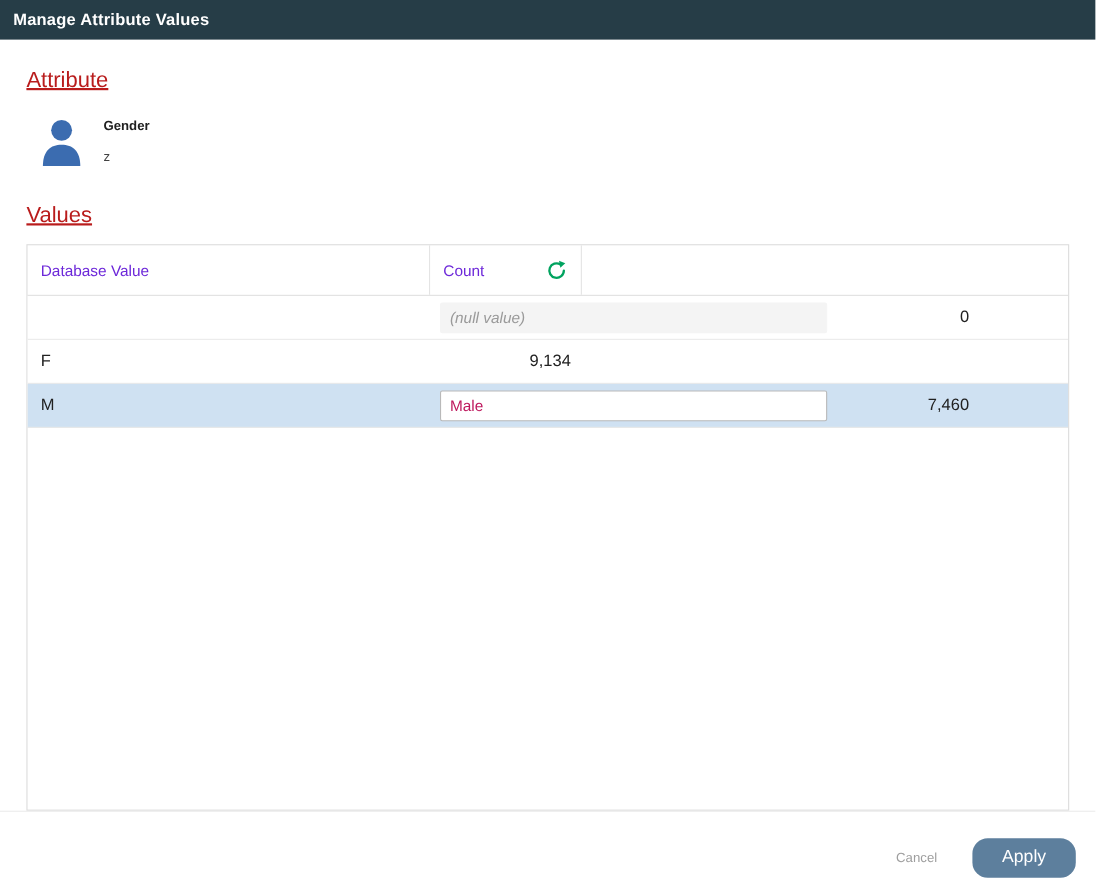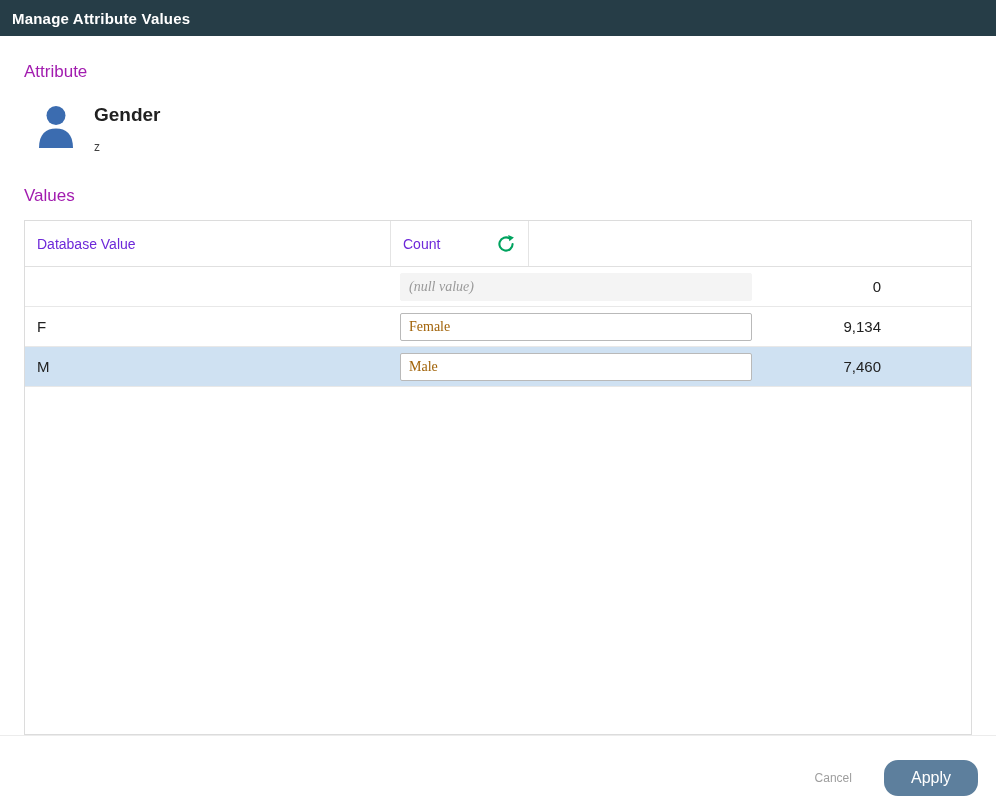--- a/index.html
+++ b/index.html
@@ -19,27 +19,27 @@
     display: flex; align-items: center;
     padding: 0 12px;
   }
   .titlebar h1 {
     color: #ffffff; font-size: 15px; font-weight: 700; letter-spacing: .2px;
   }
 
   
   .content { flex: 1 1 auto; padding: 0 24px; }
   .section-label {
-    font-size: 17px; color: #a21caf; font-weight: 400;
+    font-size: 20px; color: #b91c1c; font-weight: 400; text-decoration: underline;
   }
   .attribute-label { margin-top: 26px; }
   .attribute-row { margin-top: 20px; display: flex; align-items: flex-start; }
   .person-icon { width: 48px; height: 48px; margin-left: 8px; display: inline-block; }
   .attribute-texts { margin-left: 14px; padding-top: 2px; }
-  .attribute-name { font-size: 19px; font-weight: 700; color: #212121; }
+  .attribute-name { font-size: 12px; font-weight: 700; color: #212121; }
   .attribute-subtitle { font-size: 12px; color: #424242; margin-top: 14px; }
   .values-label { margin-top: 32px; }
 
   
   .table {
     margin-top: 14px;
     height: 515px;
     border: 1px solid #dcdcdc;
     display: flex; flex-direction: column;
     background: #fff;
@@ -69,22 +69,22 @@
   .td { font-size: 15px; color: #212121; }
   .td-db { width: 366px; padding: 0 12px; }
   .td-translation { width: 362px; padding: 0 0 0 9px; }
   .td-count { width: 138px; padding: 0 10px; text-align: right; }
   .td-empty { flex: 1 1 auto; }
 
   .translation-input {
     width: 352px; height: 28px;
     border: 1px solid #b9b9b9; border-radius: 2px;
     padding: 0 8px;
-    font-size: 14px; font-family: Liberation Serif, serif;
-    color: #a16207; background: #ffffff;
+    font-size: 14px; font-family: Liberation Sans, sans-serif;
+    color: #be185d; background: #ffffff;
     outline: none;
     caret-color: #000;
   }
   .translation-input.null-input {
     background: #f4f4f4; border: 1px solid #f4f4f4;
   }
   .translation-input::placeholder {
     color: #9a9a9a; font-style: italic;
   }
 
@@ -153,21 +153,20 @@
       </div>
       <div class="tbody">
           <div class="tr">
             <div class="td td-db"></div>
             <div class="td td-translation"><input type="text" class="translation-input null-input" placeholder="(null value)" style=""></div>
             <div class="td td-count">0</div>
             <div class="td td-empty"></div>
           </div>
           <div class="tr">
             <div class="td td-db">F</div>
-            <div class="td td-translation"><input type="text" class="translation-input" value="Female" style=""></div>
             <div class="td td-count">9,134</div>
             <div class="td td-empty"></div>
           </div>
           <div class="tr selected">
             <div class="td td-db">M</div>
             <div class="td td-translation"><input type="text" class="translation-input" value="Male" style=""></div>
             <div class="td td-count">7,460</div>
             <div class="td td-empty"></div>
           </div>
         </div>

